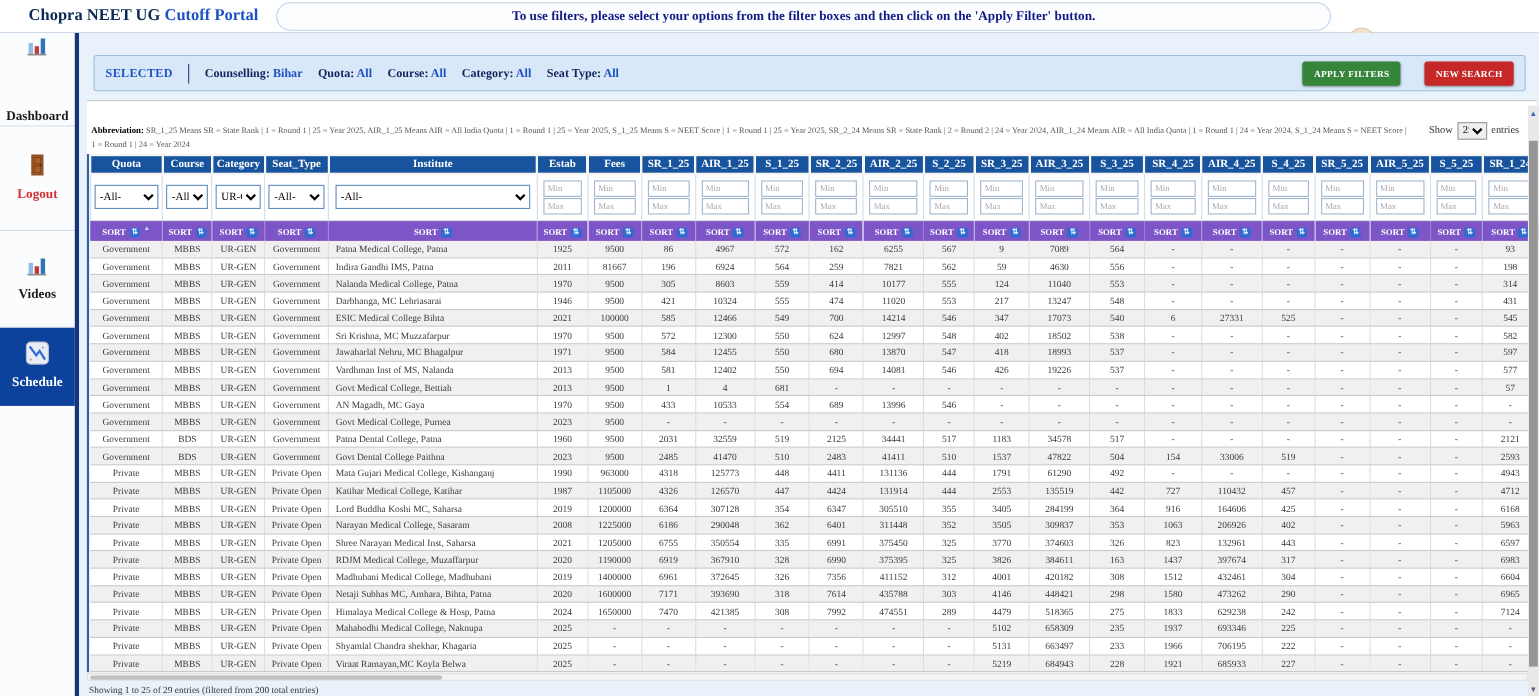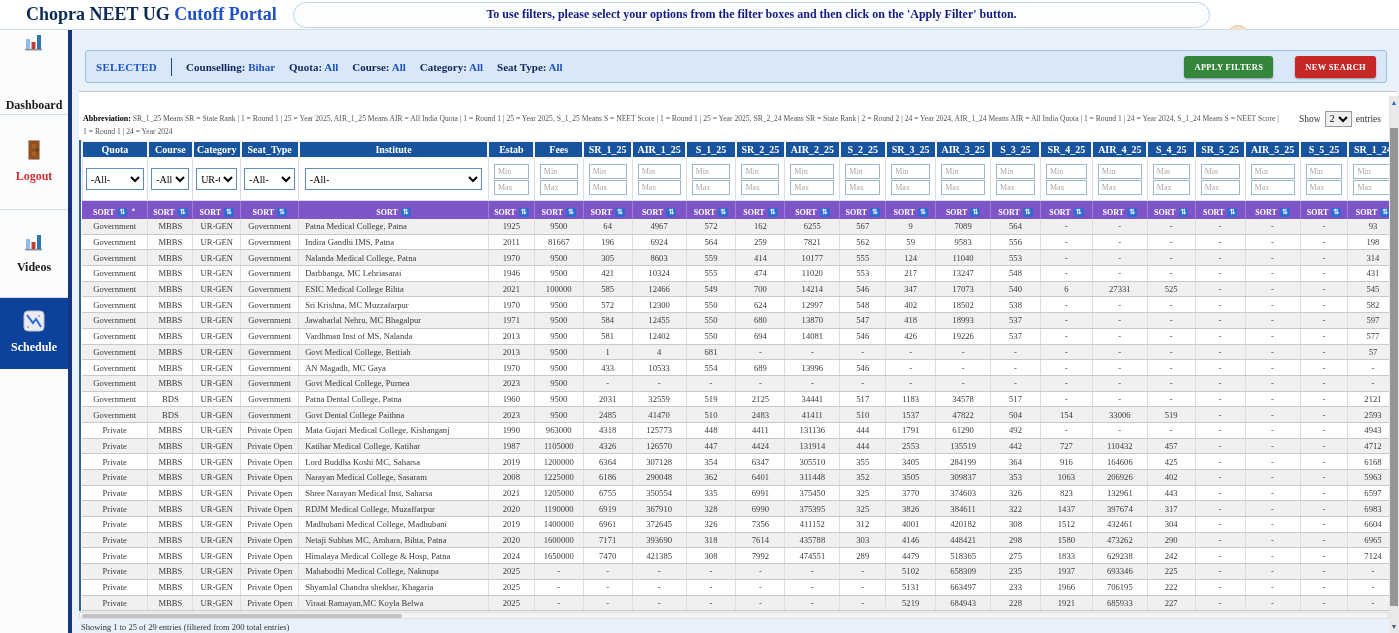--- a/index.html
+++ b/index.html
@@ -8,21 +8,21 @@
     --logout_red:#d32f2f; --notice_navy:#111a86;
   }
   *{box-sizing:border-box;}
   html,body{margin:0;padding:0;}
   body{width:1399px;height:633px;overflow:hidden;background:#fff;
        font-family:"Liberation Serif",serif;position:relative;}
 
   
   .topbar{height:30px;display:flex;align-items:center;background:#fff;
           border-bottom:1px solid #ccd8e4;padding:0 8px 0 26px;}
-  .brand{font-weight:bold;font-size:18px;color:#0c2a56;white-space:nowrap;}
+  .brand{font-weight:bold;font-size:15px;color:#0c2a56;white-space:nowrap;}
   .brand .accent{color:var(--accent_blue);}
   .notice{flex:1;margin:0 16px;height:26px;border:1px solid #bed3ea;border-radius:14px;
           background:#fcfdff;display:flex;align-items:center;justify-content:center;
           font-weight:bold;font-size:12px;color:var(--notice_navy);overflow:hidden;white-space:nowrap;}
   .user{display:flex;align-items:center;gap:5px;font-weight:bold;font-size:11px;
         color:var(--accent_blue);white-space:nowrap;cursor:pointer;margin-top:44px;}
   .avatar{width:24px;height:24px;border-radius:50%;overflow:hidden;border:1px solid #d8c39a;background:#f6e8d8;flex:none;}
 
   
   .main{display:flex;height:603px;position:relative;}
@@ -442,21 +442,21 @@
         </thead>
         <tbody id="table-body">
             <tr>
               <td>Government</td>
               <td>MBBS</td>
               <td>UR-GEN</td>
               <td>Government</td>
               <td class="left">Patna Medical College, Patna</td>
               <td>1925</td>
               <td>9500</td>
-              <td>64</td>
+              <td>86</td>
               <td>4967</td>
               <td>572</td>
               <td>162</td>
               <td>6255</td>
               <td>567</td>
               <td>9</td>
               <td>7089</td>
               <td>564</td>
               <td>-</td>
               <td>-</td>
@@ -474,21 +474,21 @@
               <td class="left">Indira Gandhi IMS, Patna</td>
               <td>2011</td>
               <td>81667</td>
               <td>196</td>
               <td>6924</td>
               <td>564</td>
               <td>259</td>
               <td>7821</td>
               <td>562</td>
               <td>59</td>
-              <td>9583</td>
+              <td>4630</td>
               <td>556</td>
               <td>-</td>
               <td>-</td>
               <td>-</td>
               <td>-</td>
               <td>-</td>
               <td>-</td>
               <td>198</td>
             </tr>
             <tr>
@@ -900,21 +900,21 @@
               <td>2020</td>
               <td>1190000</td>
               <td>6919</td>
               <td>367910</td>
               <td>328</td>
               <td>6990</td>
               <td>375395</td>
               <td>325</td>
               <td>3826</td>
               <td>384611</td>
-              <td>322</td>
+              <td>163</td>
               <td>1437</td>
               <td>397674</td>
               <td>317</td>
               <td>-</td>
               <td>-</td>
               <td>-</td>
               <td>6983</td>
             </tr>
             <tr>
               <td>Private</td>

